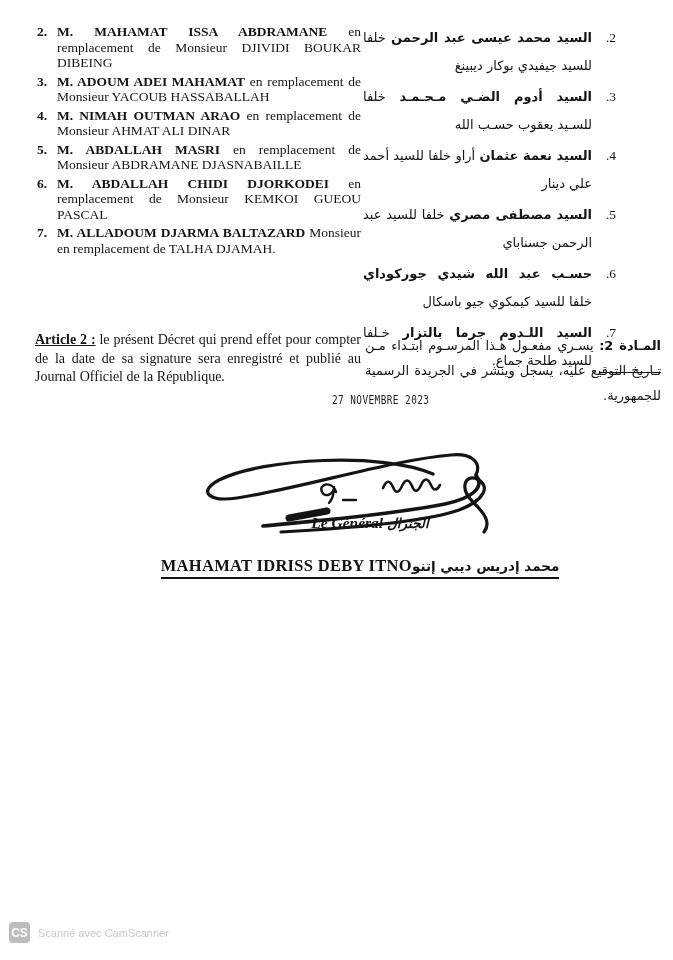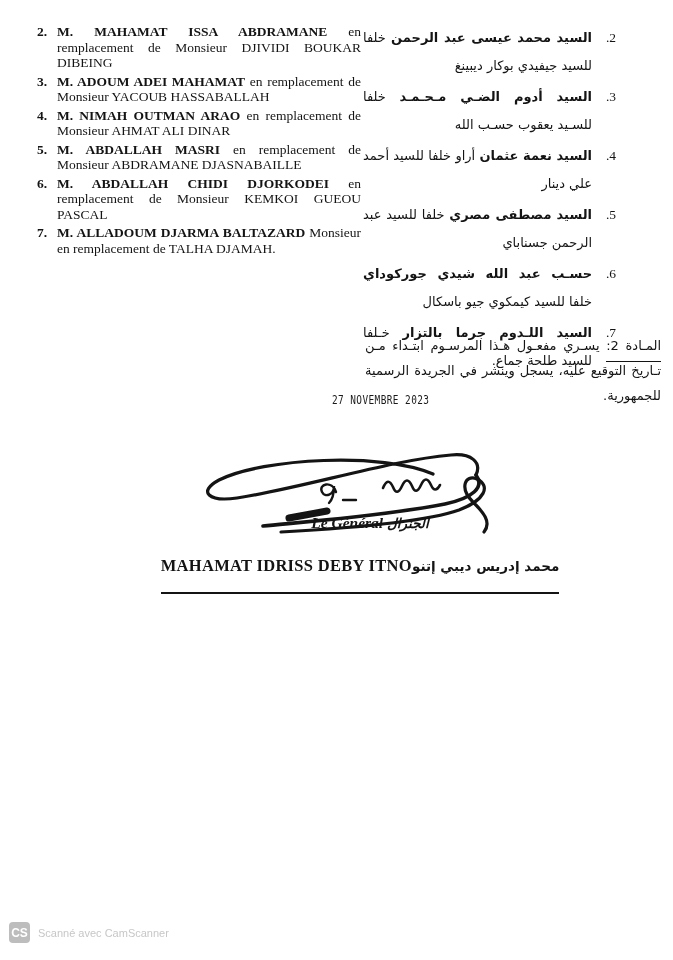--- a/index.html
+++ b/index.html
@@ -37,21 +37,21 @@
     position:absolute; left:35px; top:331px; width:326px;
     font-size:14px; line-height:18.5px; text-align:justify;
   }
   .fr-article .label { font-weight:700; text-decoration:underline; }
   .ar-article {
     position:absolute; right:12px; top:333px; width:296px;
     direction:rtl; text-align:justify;
     font-family:"DejaVu Sans", sans-serif; font-size:13px; line-height:25px;
   }
   .ar-article .label {
-    font-weight:400; border-bottom:1.5px solid #141414; padding-bottom:8px;
+    font-weight:700; border-bottom:1.5px solid #141414; padding-bottom:19px;
   }
 
   
   .dateline {
     position:absolute; left:208px; top:401px; width:458px;
     font-family:"Liberation Sans", sans-serif; font-size:14.5px;
     white-space:nowrap; letter-spacing:0.3px;
   }
   .dateline .dots { letter-spacing:1px; font-size:13px; }
   .dateline .ar {
@@ -72,21 +72,21 @@
     font-weight:700; font-size:15.5px;font-style:italic;
   }
   .sig-title .ar, .sig-name .ar {
     direction:rtl; unicode-bidi:isolate;
     font-family:"DejaVu Sans", sans-serif; font-size:13.5px; font-weight:700;
   }
   .sig-name {
     position:absolute; left:140px; top:556px; width:440px; text-align:center;
   }
   .sig-name .underline {
-    display:inline-block; border-bottom:2px solid #141414; padding-bottom:16px;
+    display:inline-block; border-bottom:2px solid #141414; padding-bottom:1px;
   }
   .sig-name .fr { font-weight:700; font-size:16.5px; letter-spacing:0.3px; }
 
   
   .watermark {
     position:absolute; left:9px; bottom:17px;
     display:flex; align-items:center; gap:8px;
   }
   .cs-badge {
     width:21px; height:21px; border-radius:4px;
@@ -165,20 +165,24 @@
         <span>خلفا للسيد كيمكوي جيو باسكال</span>
       </li>
       <li>
         <span class="num">7.</span>
         <span class="bold-name">السيد اللـدوم جرما بالتزار</span>
         <span>خـلفا للسيد طلحة جماع.</span>
       </li>
     </ol>
   </div>
 
+  <div class="fr-article">
+    <span class="label">Article 2 :</span>
+    <span>le présent Décret qui prend effet pour compter de la date de sa signature sera enregistré et publié au Journal Officiel de la République.</span>
+  </div>
 
   <div class="ar-article">
     <span class="label">المـادة 2:</span>
     <span>يسـري مفعـول هـذا المرسـوم ابتـداء مـن تـاريخ التوقيع عليه، يسجل وينشر في الجريدة الرسمية للجمهورية.</span>
   </div>
 
   <div class="stamp">27 NOVEMBRE 2023</div>
 
 
   <svg class="sig-svg" width="305" height="100" viewBox="0 0 305 100">

